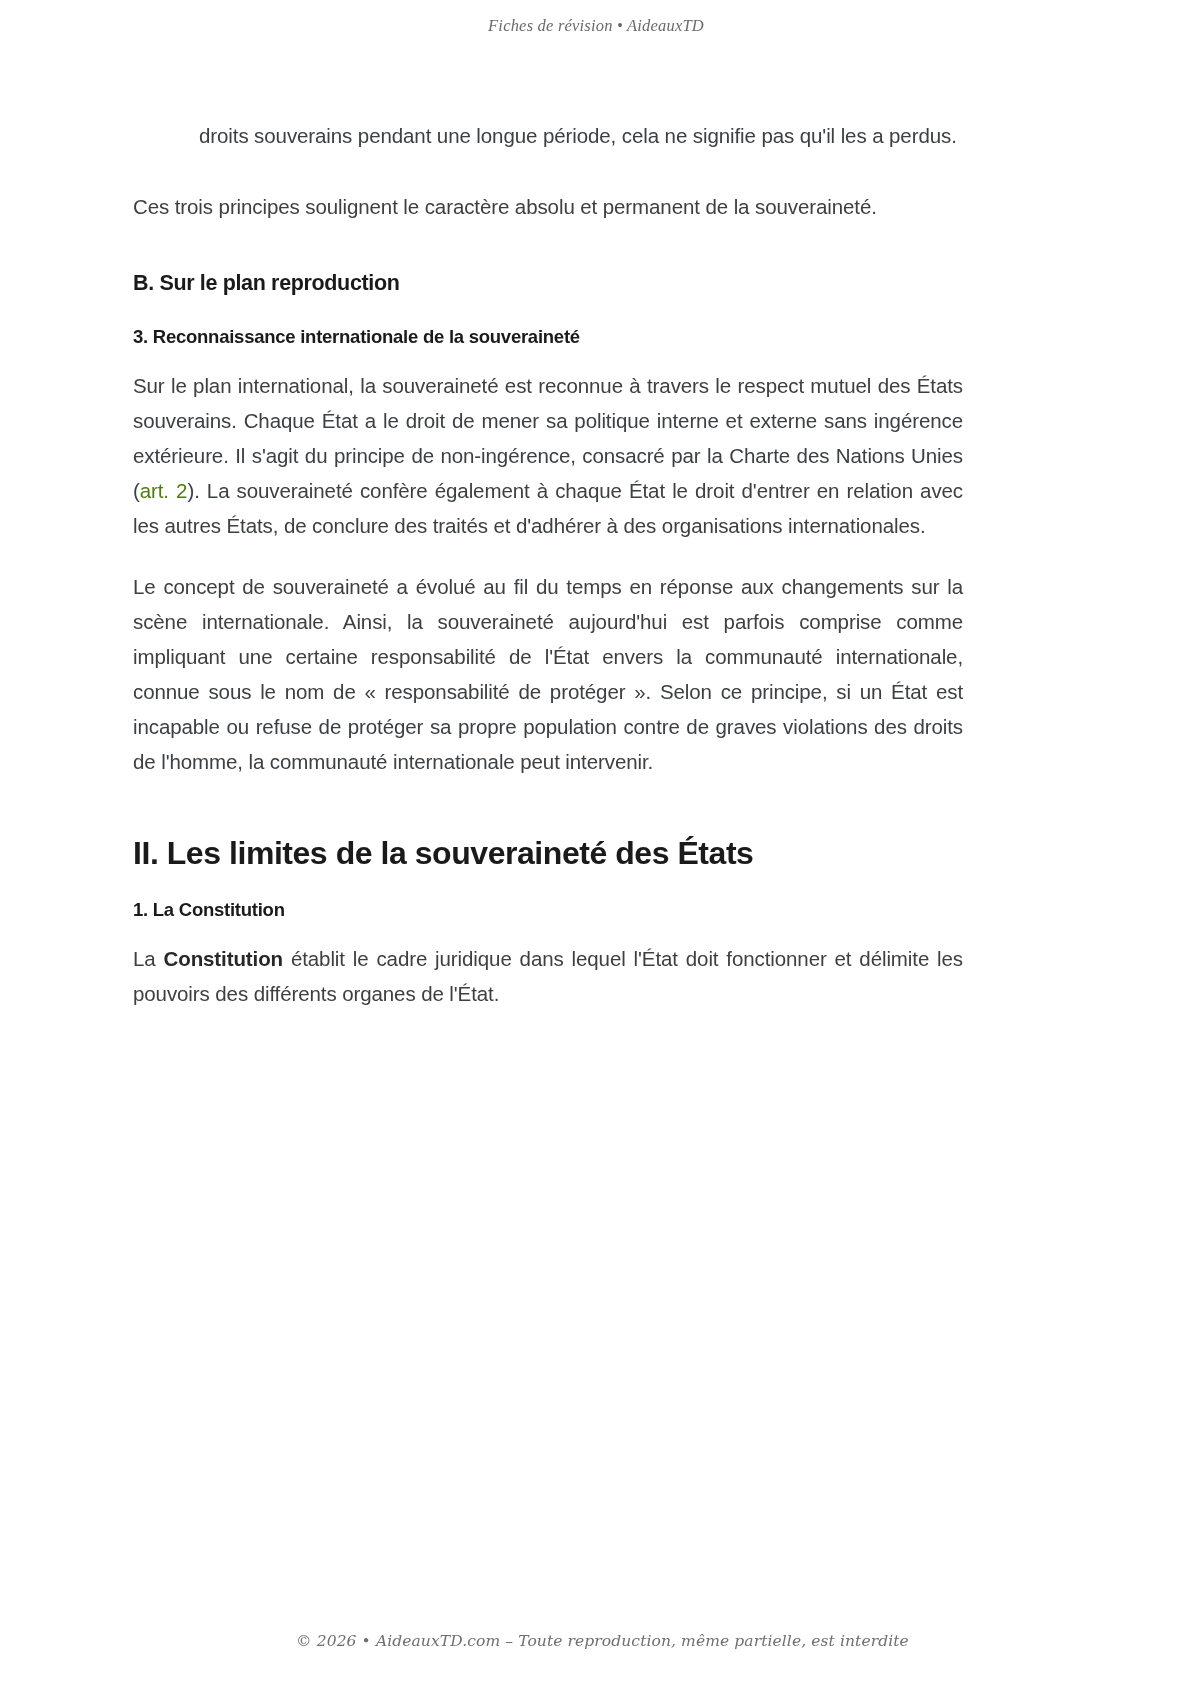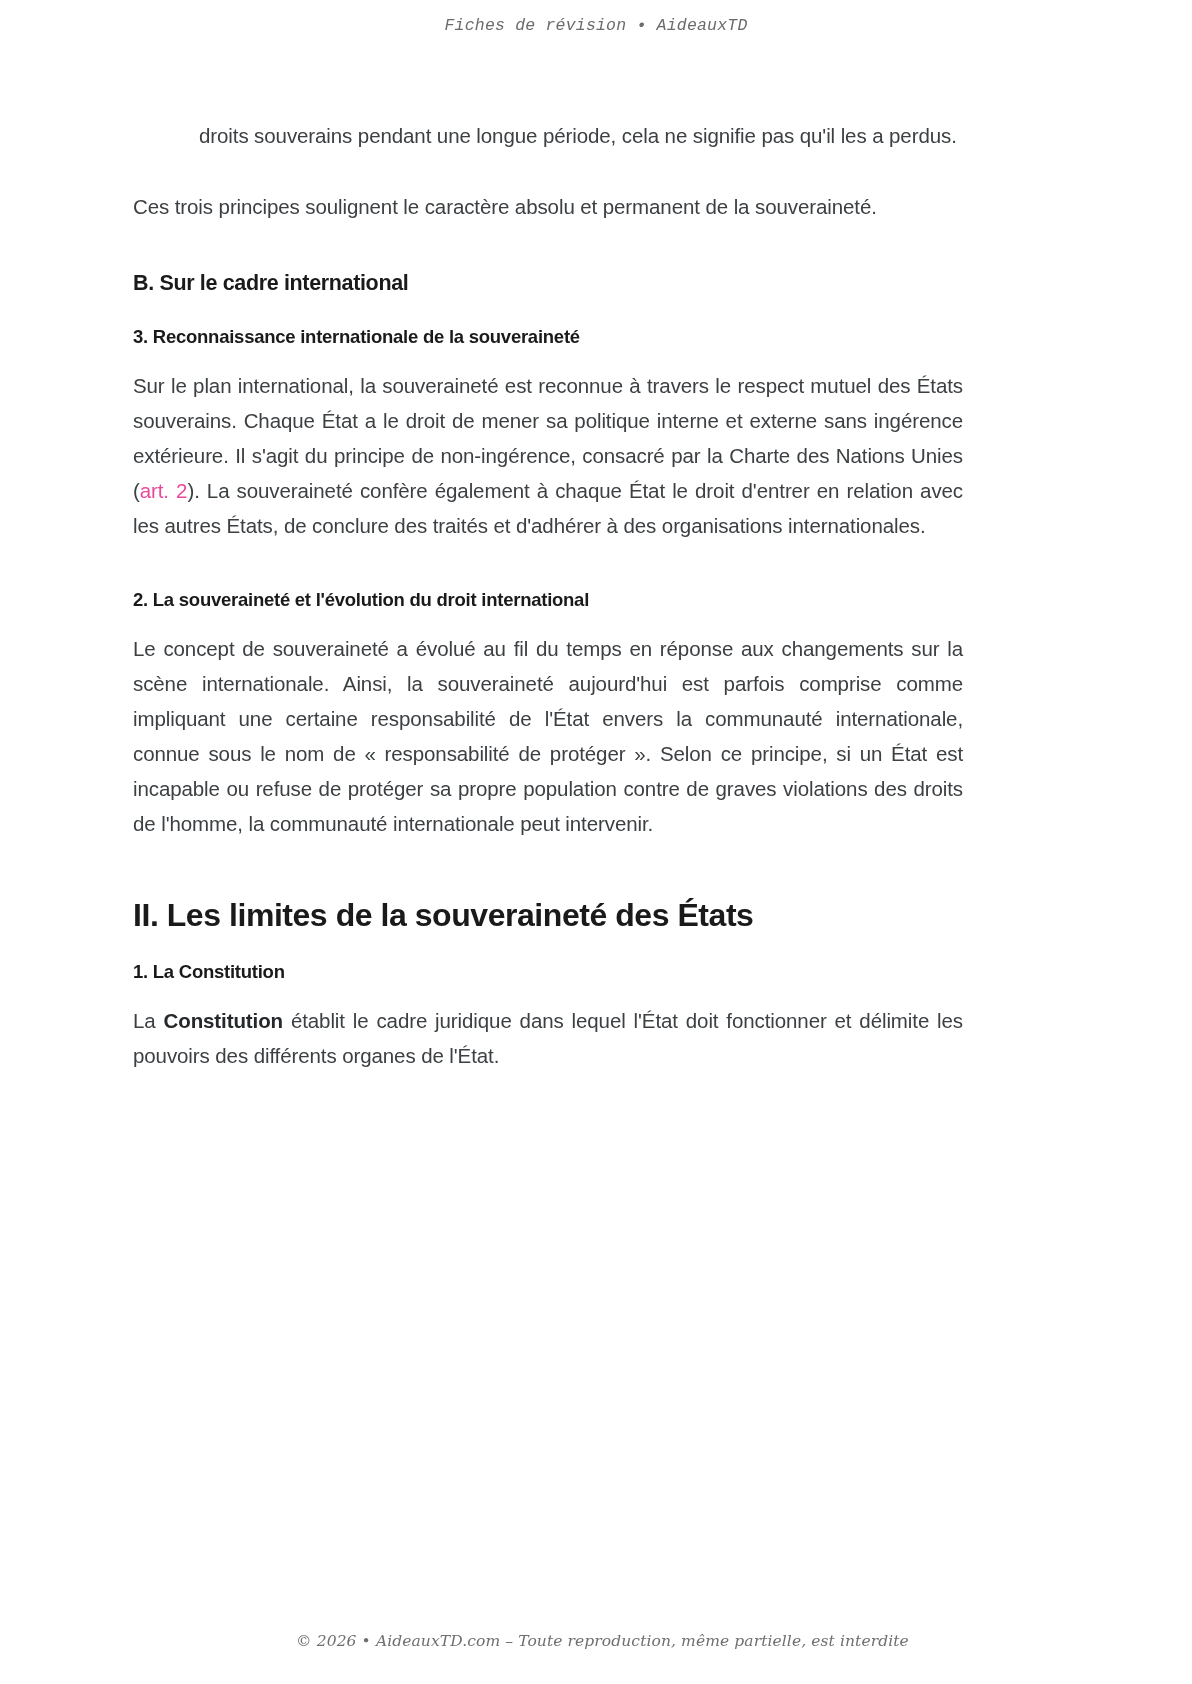--- a/index.html
+++ b/index.html
@@ -20,21 +20,21 @@
     overflow: hidden;
   }
 
   
   .page-header {
     position: absolute;
     top: 16px;
     left: 0;
     right: 0;
     text-align: center;
-    font-family: Liberation Mono, monospace;
+    font-family: Liberation Serif, serif;
     font-style: italic;
     font-size: 16.5px;
     letter-spacing: 0.2px;
     color: #6b6b6b;
   }
 
   
   .content {
     position: absolute;
     top: 118px;
@@ -59,21 +59,21 @@
     margin-bottom: 36px;
     text-align: left;
   }
 
   .para .strong {
     font-weight: 700;
     color: #26292c;
   }
 
   .para .ref-link {
-    color: #ec4899;
+    color: #4d7c0f;
   }
 
   
   .h-section {
     margin: 22px 0 20px 0;
     font-size: 32px;
     line-height: 36px;
     font-weight: 700;
     color: #1a1a1a;
     letter-spacing: -0.45px;
@@ -121,27 +121,26 @@
 <div class="page">
 
   <div class="page-header">Fiches de révision • AideauxTD</div>
 
   <div class="content">
 
     <p class="para indented">droits souverains pendant une longue période, cela ne signifie pas qu'il les a perdus.</p>
 
     <p class="para">Ces trois principes soulignent le caractère absolu et permanent de la souveraineté.</p>
 
-    <h2 class="h-sub gap-lg">B. Sur le cadre international</h2>
+    <h2 class="h-sub gap-lg">B. Sur le plan reproduction</h2>
 
     <h3 class="h-subsub">3. Reconnaissance internationale de la souveraineté</h3>
 
     <p class="para"><span>Sur le plan international, la souveraineté est reconnue à travers le respect mutuel des États souverains. Chaque État a le droit de mener sa politique interne et externe sans ingérence extérieure. Il s'agit du principe de non-ingérence, consacré par la Charte des Nations Unies (</span><span class="ref-link">art. 2</span><span>). La souveraineté confère également à chaque État le droit d'entrer en relation avec les autres États, de conclure des traités et d'adhérer à des organisations internationales.</span></p>
 
-    <h3 class="h-subsub gap-lg">2. La souveraineté et l'évolution du droit international</h3>
 
     <p class="para">Le concept de souveraineté a évolué au fil du temps en réponse aux changements sur la scène internationale. Ainsi, la souveraineté aujourd'hui est parfois comprise comme impliquant une certaine responsabilité de l'État envers la communauté internationale, connue sous le nom de « responsabilité de protéger ». Selon ce principe, si un État est incapable ou refuse de protéger sa propre population contre de graves violations des droits de l'homme, la communauté internationale peut intervenir.</p>
 
     <h1 class="h-section gap-xl">II. Les limites de la souveraineté des États</h1>
 
 
     <h3 class="h-subsub">1. La Constitution</h3>
 
     <p class="para"><span>La </span><span class="strong">Constitution</span><span> établit le cadre juridique dans lequel l'État doit fonctionner et délimite les pouvoirs des différents organes de l'État.</span></p>
 

